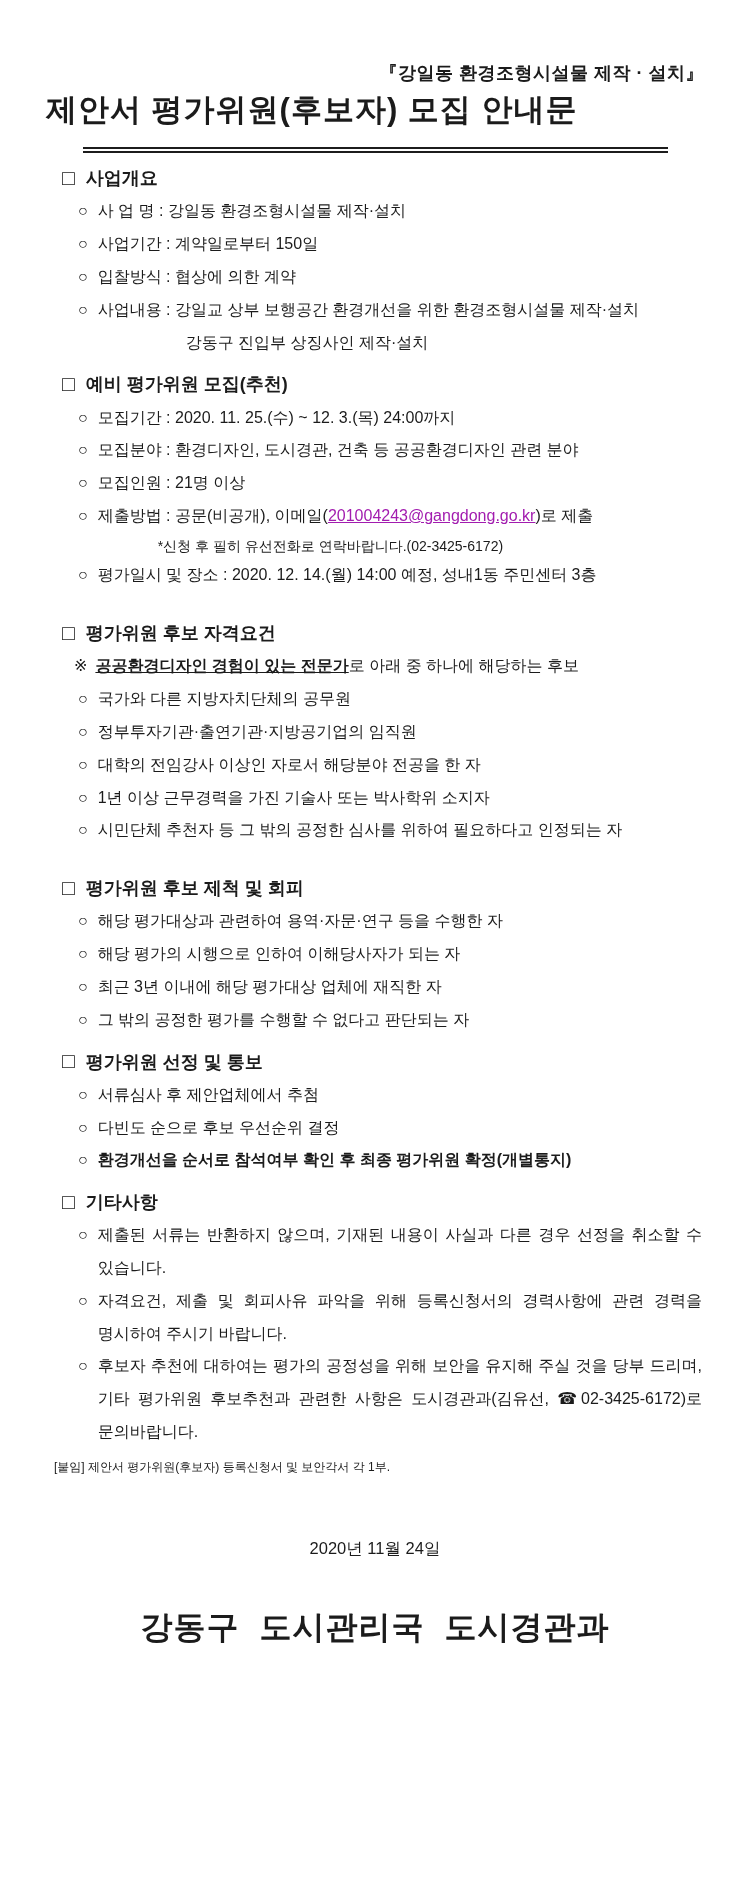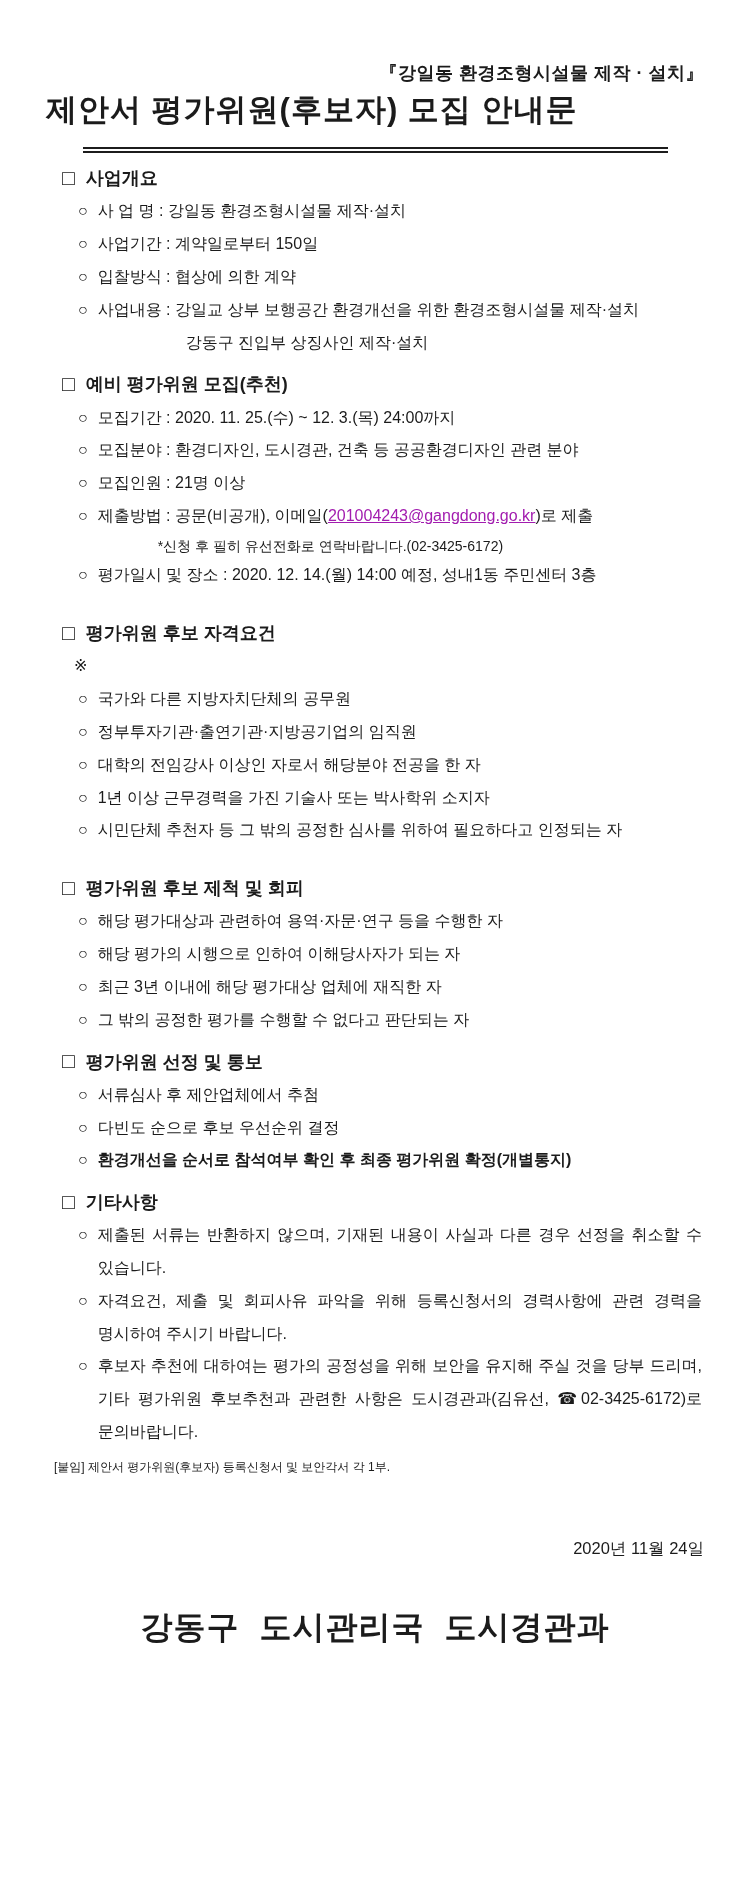--- a/index.html
+++ b/index.html
@@ -59,21 +59,21 @@
   .note-line{
     display:flex;gap:8px;margin-left:28px;font-size:16px;line-height:2.05;
     align-items:baseline;
   }
   .note-strong{font-weight:700;text-decoration:underline;}
   .email{text-decoration:underline;color:#a21caf;cursor:pointer;}
   .attachment{
     margin-top:8px;margin-left:8px;font-size:12px;line-height:1.8;
   }
   .doc-date{
-    margin-top:58px;text-align:right;font-size:16.5px;line-height:1.5;
+    margin-top:58px;text-align:center;font-size:16.5px;line-height:1.5;
   }
   .doc-footer{
     margin-top:44px;text-align:center;font-size:32px;font-weight:800;
     letter-spacing:1px;word-spacing:10px;line-height:1.4;
   }
 </style>
 </head>
 <body>
 
 <div class="page">
@@ -139,20 +139,21 @@
     </div>
   </div>
 
   <div class="section gap-lg">
     <div class="sec-head">
       <span class="sec-box">□</span>
       <span>평가위원 후보 자격요건</span>
     </div>
     <div class="note-line">
       <span>※</span>
+      <div><span class="note-strong">공공환경디자인 경험이 있는 전문가</span><span>로 아래 중 하나에 해당하는 후보</span></div>
     </div>
     <div class="item">
       <span class="bullet">○</span>
       <div class="txt">국가와 다른 지방자치단체의 공무원</div>
     </div>
     <div class="item">
       <span class="bullet">○</span>
       <div class="txt">정부투자기관·출연기관·지방공기업의 임직원</div>
     </div>
     <div class="item">

